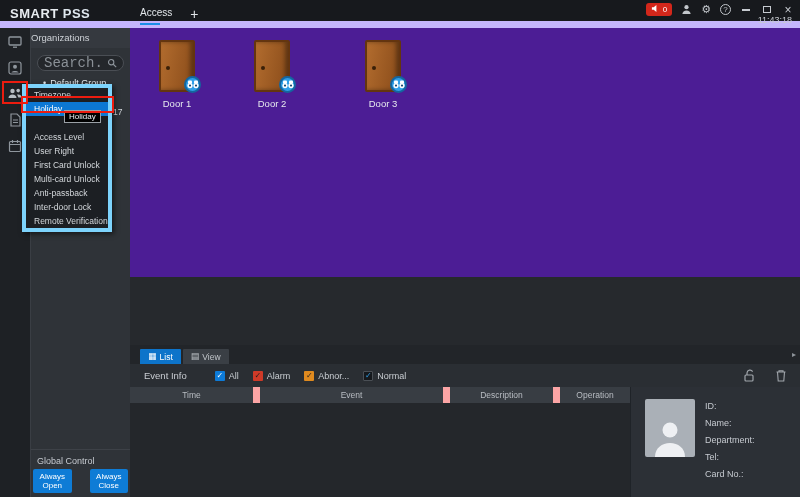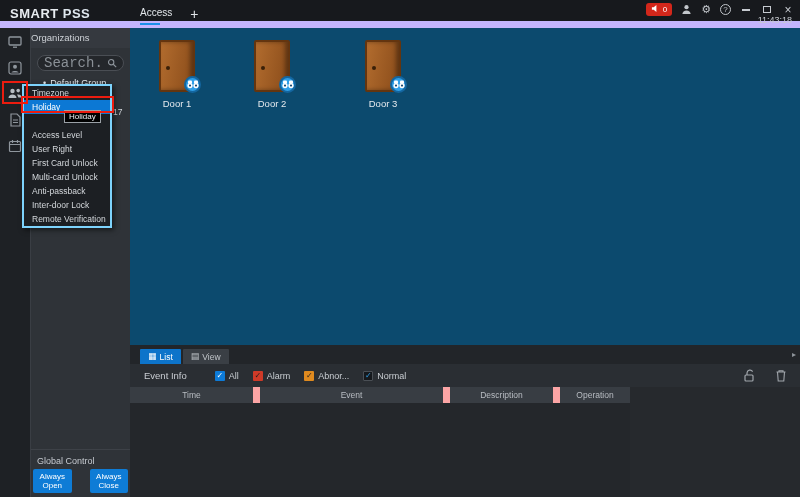--- a/index.html
+++ b/index.html
@@ -37,21 +37,21 @@
   .search-box input::placeholder{color:#8a9096}
   .tree-row{display:flex;align-items:center;gap:4px;padding:3px 6px 3px 12px;font-size:9px;color:#e3e7eb}
   .tree-badge{position:absolute;left:82px;top:79px;font-size:8.5px;color:#d0d4d8}
   .global-section{position:absolute;left:0;right:0;bottom:0;height:48px;border-top:1px solid #3d4147}
   .global-label{padding:6px 0 0 6px;font-size:9px;color:#c6cad0}
   .global-buttons{position:absolute;left:2px;right:2px;bottom:4px;display:flex;gap:18px}
   .btn-blue{flex:1;background:#0e7cd6;color:#fff;font-size:8px;padding:3px 0;text-align:center;border-radius:2px;border:none;font-family:inherit;cursor:pointer}
 
   
   .main{position:absolute;left:130px;top:28px;width:670px;height:469px}
-  .door-area{position:absolute;left:0;top:0;right:0;height:317px;background:#0c4a6e}
+  .door-area{position:absolute;left:0;top:0;right:0;height:249px;background:#4c1d95}
   .door-block{position:absolute;top:12px;width:80px;text-align:center}
   .door{width:36px;height:52px;margin:0 auto;position:relative;background:linear-gradient(100deg,#b26c2e,#8a4c1a);border:2px solid #64350f;border-radius:2px;box-shadow:inset -3px 0 4px rgba(0,0,0,.35)}
   .knob{position:absolute;left:5px;top:24px;width:4px;height:4px;border-radius:50%;background:#3a2008}
   .door-badge{position:absolute;right:-8px;bottom:-3px;width:17px;height:17px;border-radius:50%;background:#2f9fe8;border:2px solid #14669f;display:flex;align-items:center;justify-content:center}
   .door-label{margin-top:6px;font-size:9.5px;color:#e6eaee}
 
   
   .console{position:absolute;left:0;top:317px;right:0;height:152px;background:#26292d}
   .tabbar{position:relative;height:19px;background:#222529;display:flex;align-items:flex-end;padding-left:10px;gap:2px}
   .ltab{display:flex;align-items:center;gap:3px;height:15px;padding:0 8px;font-size:8.5px;border-radius:1px 1px 0 0}
@@ -73,21 +73,21 @@
   .table-wrap{width:500px;display:flex;flex-direction:column}
   .thead{height:16px;background:#383d43;display:flex}
   .th{font-size:8.5px;color:#b9bdc3;line-height:16px;text-align:center;border-right:7px solid #fca5a5}
   .th:nth-child(1){width:26%}.th:nth-child(2){width:38%}.th:nth-child(3){width:22%}.th:nth-child(4){width:14%;border-right:none}
   .tbody{flex:1;background:#24272b}
   .person-panel{flex:1;background:#2c3036;border-left:1px solid #1f2328;display:flex;padding:12px 6px 0 14px;gap:10px}
   .avatar{width:50px;height:58px;background:#aab0b7;border-radius:2px;display:flex;align-items:flex-end;justify-content:center;overflow:hidden}
   .fields{display:flex;flex-direction:column;gap:7px;font-size:9px;color:#c6cad0;padding-top:2px}
 
   
-  .context-menu{position:absolute;left:22px;top:84px;width:90px;background:#1c1f23;border:2px solid #7dd3fc;box-shadow:2px 2px 5px rgba(0,0,0,.55);z-index:90}
+  .context-menu{position:absolute;left:22px;top:84px;width:90px;background:#1c1f23;border:4px solid #7dd3fc;box-shadow:2px 2px 5px rgba(0,0,0,.55);z-index:90}
   .menu-item{height:14px;line-height:14px;padding-left:8px;font-size:8.5px;color:#d4d8dc;white-space:nowrap}
   .menu-item.active{background:#0c78d4;color:#fff}
   .menu-spacer{height:14px}
   .tooltip{position:absolute;left:64px;top:110px;background:#000;border:1px solid #9aa0a6;color:#eef1f4;font-size:8px;padding:1px 4px;z-index:100;white-space:nowrap}
   .anno{position:absolute;border:2px solid #ec1c0f;z-index:110;pointer-events:none}
   .anno-icon{left:2px;top:81px;width:26px;height:23px}
   .anno-menu{left:21px;top:96px;width:93px;height:17px}
 </style>
 </head>
 <body>
@@ -292,20 +292,35 @@
       <div class="lower">
         <div class="table-wrap">
           <div class="thead">
             <div class="th">Time</div>
             <div class="th">Event</div>
             <div class="th">Description</div>
             <div class="th">Operation</div>
           </div>
           <div class="tbody"></div>
         </div>
+        <div class="person-panel">
+          <div class="avatar">
+            <svg width="34" height="40" viewBox="0 0 34 40" fill="#eef0f3">
+                <circle cx="17" cy="13" r="7.5"></circle>
+                <path d="M2 40c0-9 7-14 15-14s15 5 15 14z"></path>
+              </svg>
+          </div>
+          <div class="fields">
+            <div>ID:</div>
+            <div>Name:</div>
+            <div>Department:</div>
+            <div>Tel:</div>
+            <div>Card No.:</div>
+          </div>
+        </div>
       </div>
     </div>
   </div>
 
   <div class="context-menu">
     <div class="menu-item">Timezone</div>
     <div class="menu-item active">Holiday</div>
     <div class="menu-spacer"></div>
     <div class="menu-item">Access Level</div>
     <div class="menu-item">User Right</div>

